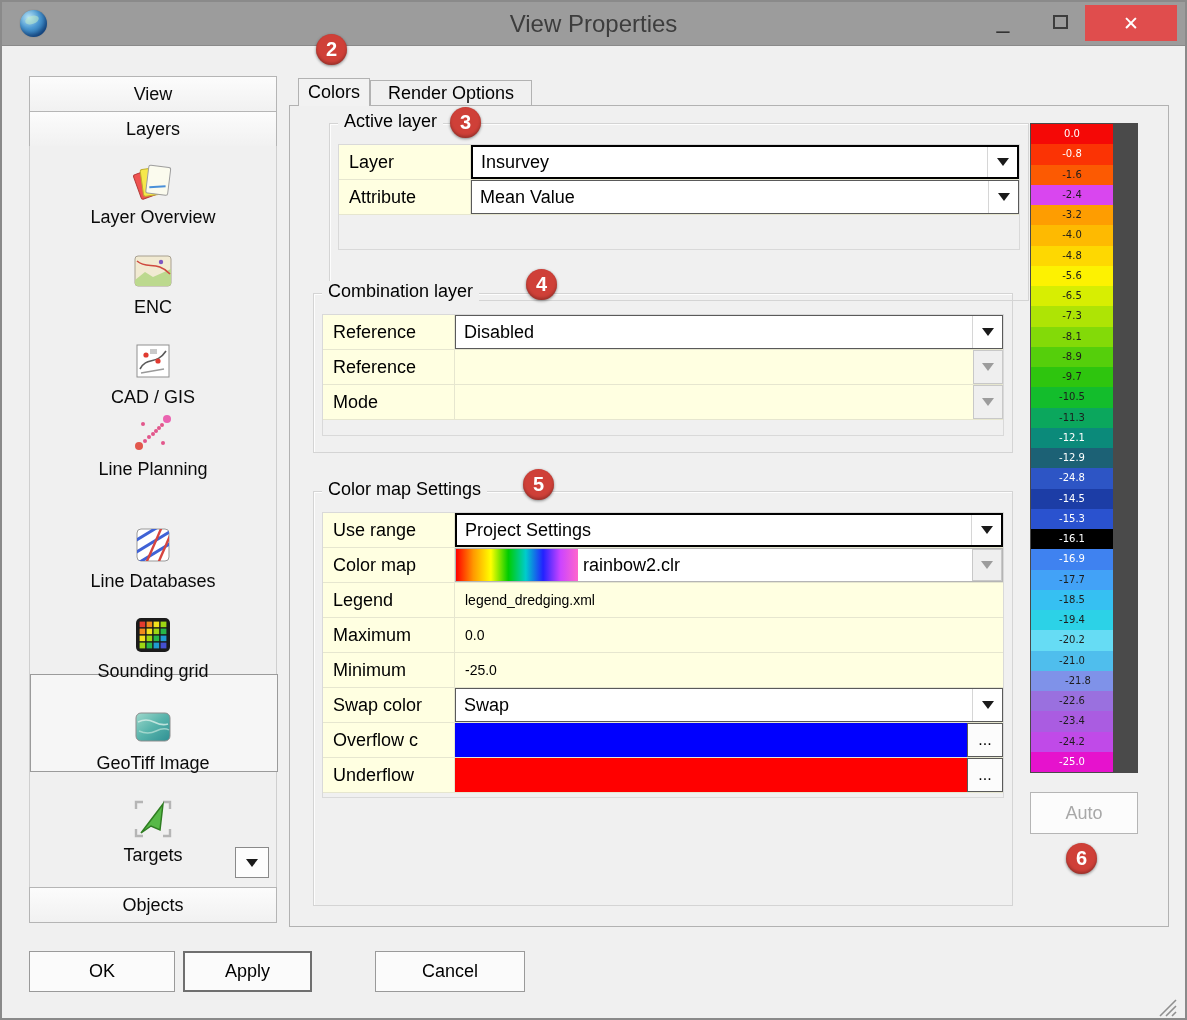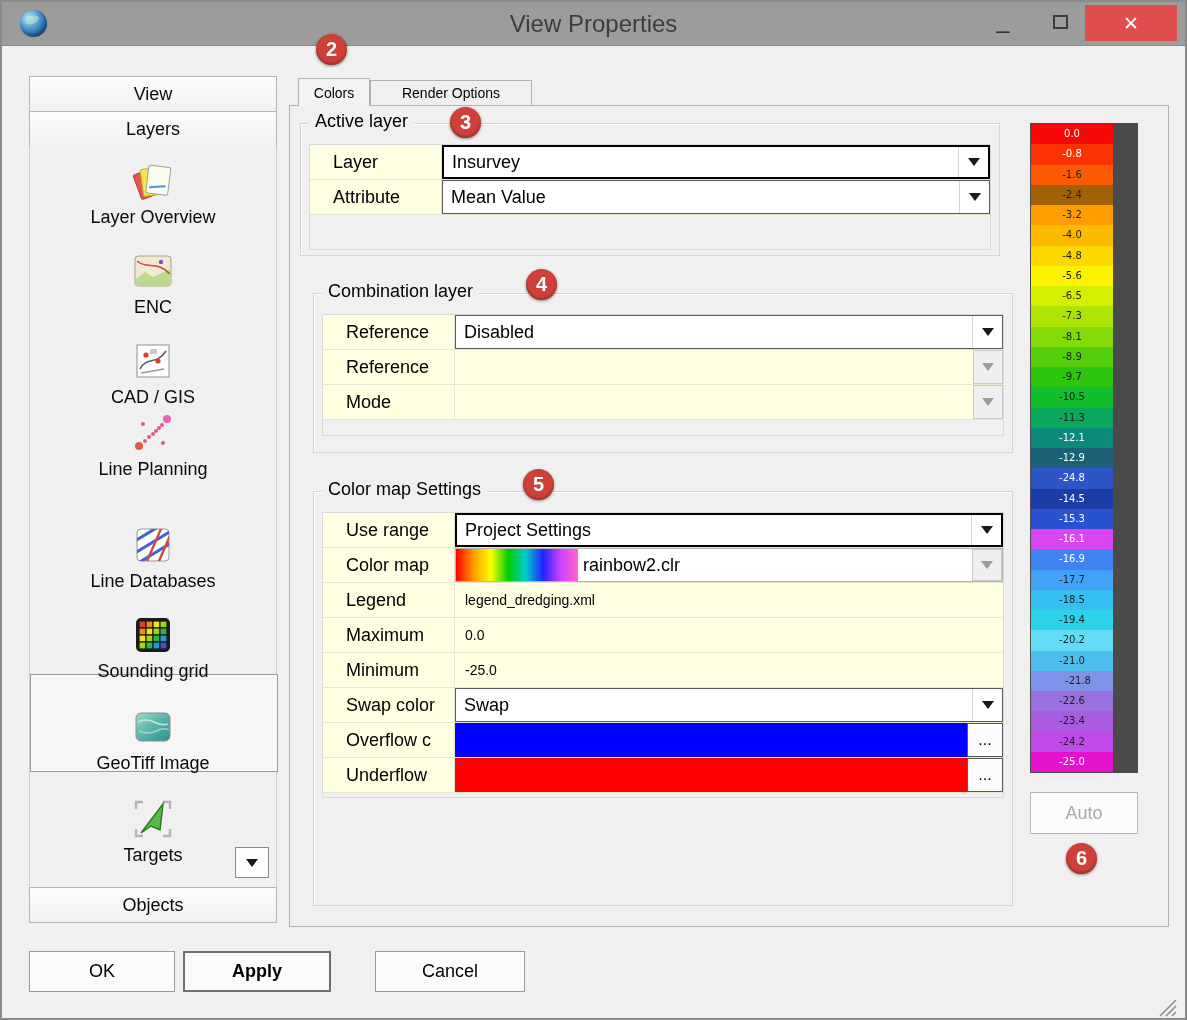--- a/index.html
+++ b/index.html
@@ -41,36 +41,36 @@
              border:1px solid #9b9b9b; background:#f6f6f6; }
   .side-item { position:absolute; left:0; width:248px; text-align:center; cursor:pointer; }
   .side-item .icn { display:block; width:46px; height:46px; margin:0 auto; }
   .side-item .lbl { display:block; margin-top:3px; font-size:18px; color:#0a0a0a; }
   .targets-dd { position:absolute; left:206px; top:771px; width:34px; height:31px;
                 background:#fdfdfd; border:1px solid #8a8a8a;
                 display:flex; align-items:center; justify-content:center; }
 
   
   .tab { position:absolute; display:flex; align-items:center; justify-content:center;
-         font-size:14px; color:#000; background:#f0f0f0;
+         font-size:18px; color:#000; background:#f0f0f0;
          border:1px solid #b2b2b2; border-bottom:none; z-index:5; cursor:pointer; }
   .tab-colors { left:296px; top:76px; width:72px; height:28px; background:#f2f2f2; }
   .tab-render { left:368px; top:78px; width:162px; height:25px; z-index:3; }
   .panel { position:absolute; left:287px; top:103px; width:880px; height:822px;
            border:1px solid #b2b2b2; background:#f0f0f0; }
 
   
   .group { position:absolute; border:1px solid #d4d4d4; box-shadow:inset 1px 1px 0 #fdfdfd; }
   .group-title { position:absolute; top:-13px; left:8px; background:#f0f0f0;
                  padding:0 6px; font-size:18px; color:#000; white-space:nowrap; }
   .grid { position:absolute; left:8px; top:20px; width:682px; border:1px solid #d9d9d9;
           background:#f0f0f0; overflow:hidden; }
   .prow { display:flex; height:35px; }
   .cell-label { width:132px; min-width:132px; background:#ffffe1; color:#000;
-                display:flex; align-items:center; padding-left:23px; font-size:18px;
+                display:flex; align-items:center; padding-left:10px; font-size:18px;
                 border-right:1px solid #e6e6cf; border-bottom:1px solid #e6e6cf;
                 white-space:nowrap; overflow:hidden; }
   .cell-value { flex:1; display:flex; border-bottom:1px solid #e6e6cf; background:#f0f0f0; }
 
   .combo { flex:1; display:flex; background:#fff; border:1px solid #5a5a5a; cursor:pointer; }
   .combo.focused { border:2px solid #000; }
   .combo .txt { flex:1; display:flex; align-items:center; padding-left:8px;
                 font-size:18px; color:#000; white-space:nowrap; overflow:hidden; }
   .combo .cbtn { width:30px; display:flex; align-items:center; justify-content:center;
                  background:#fff; border-left:1px solid #d6d6d6; }
@@ -95,21 +95,21 @@
           font-size:10px; font-family:"DejaVu Sans",sans-serif; line-height:1; }
   .auto-btn { position:absolute; left:740px; top:686px; width:108px; height:42px;
               background:#fcfcfc; border:1px solid #b5b5b5; color:#a8a8a8;
               font-size:18px; display:flex; align-items:center; justify-content:center; }
 
   
   .fbtn { position:absolute; top:949px; height:41px; background:#fbfbfb;
           border:1px solid #9a9a9a; font-size:18px; color:#000;
           display:flex; align-items:center; justify-content:center; cursor:pointer; }
   .fbtn.ok { left:27px; width:146px; }
-  .fbtn.apply { left:181px; width:148px; border:2px solid #6f6f6f;font-weight:bold; }
+  .fbtn.apply { left:181px; width:129px; border:2px solid #6f6f6f; }
   .fbtn.cancel { left:373px; width:150px; }
 
   
   .badge { position:absolute; width:31px; height:31px; border-radius:50%;
            color:#fff; font-size:20px; font-weight:bold; z-index:20;
            display:flex; align-items:center; justify-content:center;
            box-shadow:0 1px 3px rgba(0,0,0,.45), inset 0 -2px 3px rgba(0,0,0,.25); }
   .b2 { left:314px; top:32px; } .b3 { left:448px; top:105px; }
   .b4 { left:524px; top:267px; } .b5 { left:521px; top:467px; }
   .b6 { left:1064px; top:841px; }
@@ -287,21 +287,21 @@
     </div>
 
     <div class="acc-header" style="top:811px">Objects</div>
   </div>
 
   <div class="tab tab-colors">Colors</div>
   <div class="tab tab-render">Render Options</div>
 
   <div class="panel">
 
-    <div class="group" style="left:10px; top:17px; width:700px; height:133px;">
+    <div class="group" style="left:39px; top:17px; width:700px; height:178px;">
       <div class="group-title">Active layer</div>
       <div class="grid" style="height:106px;">
         <div class="prow">
           <div class="cell-label">Layer</div>
           <div class="cell-value">
             <div class="combo focused">
               <span class="txt">Insurvey</span>
               <span class="cbtn">
                   <i class="arr"></i>
                 </span>
@@ -439,38 +439,38 @@
           </div>
         </div>
 
       </div>
     </div>
 
     <div class="scale">
         <div class="band" style="background-color: rgb(245, 8, 6); color: rgb(255, 255, 255);">0.0</div>
         <div class="band" style="background-color: rgb(251, 51, 4); color: rgb(255, 255, 255);">-0.8</div>
         <div class="band" style="background-color: rgb(252, 90, 2); color: rgb(29, 29, 29);">-1.6</div>
-        <div class="band" style="background-color: #a16207; color: rgb(29, 29, 29);">-2.4</div>
+        <div class="band" style="background-color: #d946ef; color: rgb(29, 29, 29);">-2.4</div>
         <div class="band" style="background-color: rgb(254, 157, 1); color: rgb(29, 29, 29);">-3.2</div>
         <div class="band" style="background-color: rgb(254, 186, 1); color: rgb(29, 29, 29);">-4.0</div>
         <div class="band" style="background-color: rgb(254, 216, 1); color: rgb(29, 29, 29);">-4.8</div>
         <div class="band" style="background-color: rgb(253, 242, 1); color: rgb(29, 29, 29);">-5.6</div>
         <div class="band" style="background-color: rgb(215, 238, 2); color: rgb(29, 29, 29);">-6.5</div>
         <div class="band" style="background-color: rgb(174, 228, 5); color: rgb(29, 29, 29);">-7.3</div>
         <div class="band" style="background-color: rgb(131, 218, 8); color: rgb(29, 29, 29);">-8.1</div>
         <div class="band" style="background-color: rgb(85, 207, 11); color: rgb(29, 29, 29);">-8.9</div>
         <div class="band" style="background-color: rgb(46, 197, 14); color: rgb(29, 29, 29);">-9.7</div>
         <div class="band" style="background-color: rgb(19, 189, 44); color: rgb(29, 29, 29);">-10.5</div>
         <div class="band" style="background-color: rgb(11, 167, 93); color: rgb(29, 29, 29);">-11.3</div>
         <div class="band" style="background-color: rgb(11, 138, 122); color: rgb(255, 255, 255);">-12.1</div>
         <div class="band" style="background-color: rgb(28, 97, 117); color: rgb(255, 255, 255);">-12.9</div>
         <div class="band" style="background-color: rgb(45, 85, 197); color: rgb(255, 255, 255);">-24.8</div>
         <div class="band" style="background-color: rgb(28, 61, 166); color: rgb(255, 255, 255);">-14.5</div>
         <div class="band" style="background-color: rgb(42, 82, 207); color: rgb(255, 255, 255);">-15.3</div>
-        <div class="band" style="background-color: #d946ef; color: rgb(255, 255, 255);">-16.1</div>
+        <div class="band" style="background-color: #000000; color: rgb(255, 255, 255);">-16.1</div>
         <div class="band" style="background-color: rgb(63, 130, 240); color: rgb(255, 255, 255);">-16.9</div>
         <div class="band" style="background-color: rgb(66, 162, 247); color: rgb(29, 29, 29);">-17.7</div>
         <div class="band" style="background-color: rgb(54, 192, 242); color: rgb(29, 29, 29);">-18.5</div>
         <div class="band" style="background-color: rgb(44, 210, 231); color: rgb(29, 29, 29);">-19.4</div>
         <div class="band" style="background-color: rgb(102, 220, 244); color: rgb(29, 29, 29);">-20.2</div>
         <div class="band" style="background-color: rgb(79, 190, 237); color: rgb(29, 29, 29); text-align: center;">-21.0</div>
         <div class="band" style="background-color: rgb(127, 146, 233); color: rgb(29, 29, 29); padding-left: 12px;">-21.8</div>
         <div class="band" style="background-color: rgb(154, 112, 223); color: rgb(29, 29, 29);">-22.6</div>
         <div class="band" style="background-color: rgb(170, 92, 225); color: rgb(29, 29, 29);">-23.4</div>
         <div class="band" style="background-color: rgb(192, 74, 232); color: rgb(29, 29, 29);">-24.2</div>

